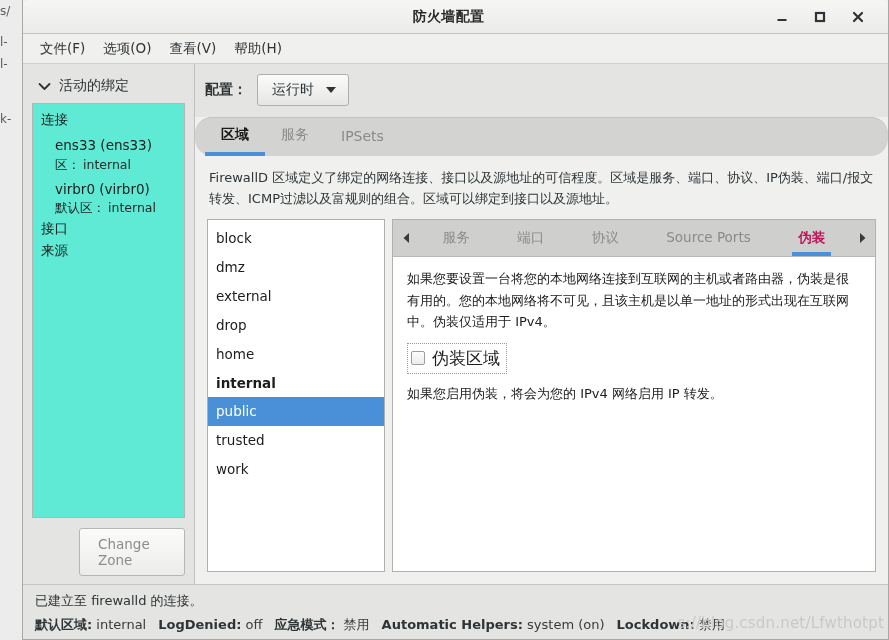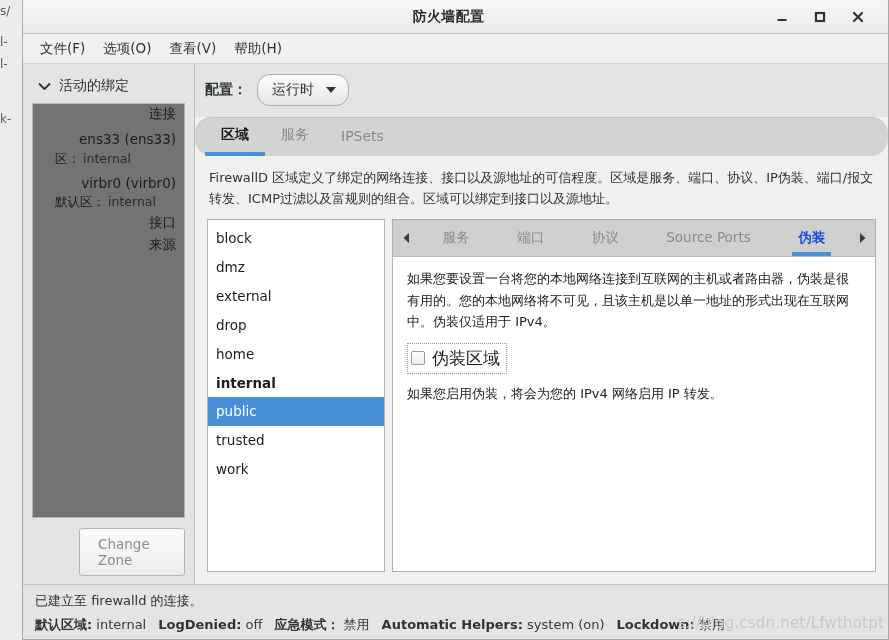--- a/index.html
+++ b/index.html
@@ -131,27 +131,26 @@
     align-items: center;
     gap: 8px;
     padding: 3px 2px 8px 6px;
     cursor: default;
   }
   .expander .chev { display:block; }
   .expander .lbl { font-size: 14px; color: #2e3436; }
 
   .bindings-box {
     flex: 1;
-    background: #737373;
+    background: #5eead4;
     border: 1px solid #b5b5b3;
     overflow: hidden;
-    padding: 0 8px;
+    padding: 6px 8px;
     box-sizing: border-box;
     min-height: 0;
-    text-align: right;
   }
   .grp-head {
     font-size: 13.5px;
     color: #1c1c1c;
     padding: 1px 0 3px 0;
   }
   .bind-entry { padding: 4px 0 2px 14px; }
   .bind-name { font-size: 13.5px; color: #1c1c1c; line-height: 1.45; }
   .bind-sub {
     font-size: 12.5px;
@@ -191,21 +190,21 @@
     display: flex;
     align-items: center;
     gap: 10px;
     padding: 10px 12px 11px 10px;
     background: #e4e4e2;
   }
   .configbar .lbl { font-size: 14px; font-weight: bold; color: #2e3436; }
   .combo {
     background: linear-gradient(180deg,#fbfbfa 0%,#e6e6e4 100%);
     border: 1px solid #aeaeac;
-    border-radius: 13px;
+    border-radius: 3px;
     padding: 6px 12px 6px 14px;
     font-size: 14px;
     color: #2e3436;
     display: flex;
     align-items: center;
     gap: 12px;
     cursor: default;
   }
   .caret-dn {
     width: 0; height: 0;
@@ -313,21 +312,21 @@
   .stab {
     padding: 8px 6px 7px 6px;
     font-size: 13.5px;
     color: #8a8a8a;
     border-bottom: 4px solid transparent;
     cursor: default;
     white-space: nowrap;
     line-height: 1.2;
   }
   .stab.active {
-    color: #1d4ed8;
+    color: #be185d;
     font-weight: bold;
     border-bottom-color: #4a90d9;
     text-align: right;
   }
 
   .detailbody {
     flex: 1;
     padding: 11px 14px;
     overflow: hidden;
   }

